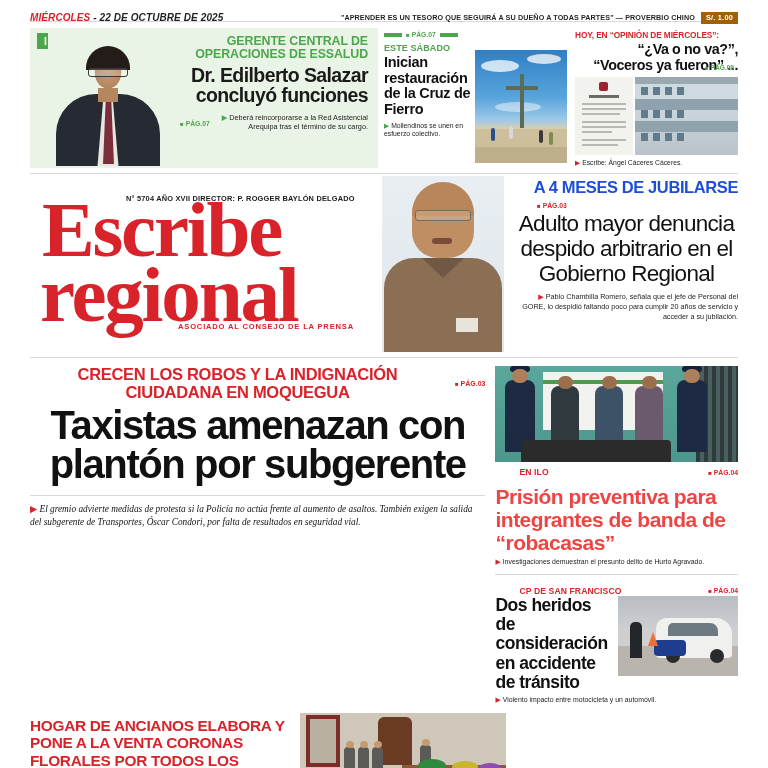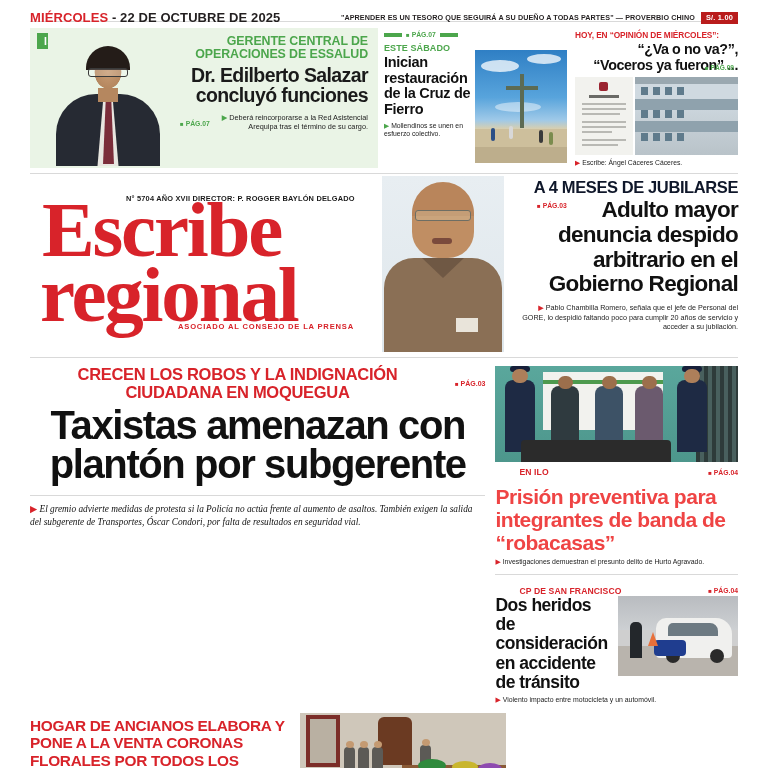--- a/index.html
+++ b/index.html
@@ -10,25 +10,25 @@
     overflow: hidden;
   }
   .page { width: 768px; height: 768px; position: relative; background:#fff; padding: 0 30px; }
 
   
   .datebar {
     display:flex; align-items:center; justify-content:space-between;
     height: 22px; padding-top: 14px;
     border-bottom: 1px solid #d9d9d9;
   }
-  .datebar-left { font-size: 13px; font-weight:700; letter-spacing:.1px; color:#231f20; }
+  .datebar-left { font-size: 10px; font-weight:700; letter-spacing:.1px; color:#231f20;font-style:italic; }
   .datebar-left .dow { color:#d8232a; }
   .datebar-right { display:flex; align-items:center; gap:6px; }
   .quote { font-size: 7.2px; font-weight:700; color:#231f20; letter-spacing:.1px; }
-  .price { background:#b91c1c; color:#fff; font-size:7.4px; font-weight:800; padding:1.5px 5px; letter-spacing:.2px; }
+  .price { background:#a16207; color:#fff; font-size:7.4px; font-weight:800; padding:1.5px 5px; letter-spacing:.2px; }
 
   
   .topstrip { display:flex; gap:6px; margin-top:6px; height:140px; }
 
   
   .green-block { width: 348px; background:#eaf4e6; position:relative; display:flex; }
   .islay-tag {
     position:absolute; left:7px; top:5px; z-index:3;
     background:#4ca64c; color:#fff; font-size:10.5px; font-weight:800;
     padding:2px 7px; letter-spacing:.6px;
@@ -119,22 +119,22 @@
   .mp-head { position:absolute; left:30px; top:8px; width:62px; height:74px; background:#c08e63; border-radius:31px 31px 26px 26px; }
   .mp-bald { position:absolute; left:30px; top:6px; width:62px; height:34px; background:#b9855b; border-radius:31px 31px 0 0; }
   .mp-glass { position:absolute; left:33px; top:34px; width:56px; height:11px; border:1.8px solid #6e6e64; border-radius:3px; background:rgba(230,230,200,.25); }
   .mp-mouth { position:absolute; left:50px; top:62px; width:20px; height:6px; background:#7a4a3c; border-radius:3px; }
   .mp-body { position:absolute; left:2px; top:82px; width:118px; height:94px; background:#8a6f55; border-radius:30px 30px 0 0; }
   .mp-collar { position:absolute; left:40px; top:82px; width:42px; height:20px; background:#6f5844;
      clip-path: polygon(0 0,100% 0,50% 100%); }
   .mp-pocket { position:absolute; left:74px; top:142px; width:22px; height:14px; background:#e9e4da; }
 
   .mast-right { position:absolute; left:485px; top:4px; right:0; text-align:right; }
-  .mr-kicker { color:#0f172a; font-size:16.5px; font-weight:800; letter-spacing:-.4px; }
-  .mr-head { color:#111; font-size:22.5px; font-weight:700; line-height:1.1; margin-top:1px; letter-spacing:-.7px; }
+  .mr-kicker { color:#1d4ed8; font-size:16.5px; font-weight:800; letter-spacing:-.4px; }
+  .mr-head { color:#111; font-size:22.5px; font-weight:400; line-height:1.1; margin-top:15px; letter-spacing:-.7px;text-align:center; }
   .mr-pag { position:absolute; left:22px; top:24px; color:#d8232a; font-size:6.8px; font-weight:800; }
   .mr-pag:before { content:"■"; margin-right:2px; font-size:6px; }
   .mr-deck { font-size:7.2px; color:#222; line-height:1.35; margin-top:6px; }
   .mr-deck .tri { color:#d8232a; }
 
   
   .leadwrap { display:flex; gap:10px; margin-top:6px; border-top:1px solid #d9d9d9; padding-top:8px; }
   .lead-left { width:462px; }
   .lead-kicker { color:#d8232a; font-size:16.5px; font-weight:800; text-align:center; line-height:1.08; letter-spacing:-.3px; }
   .lead-kicker-row { display:flex; justify-content:center; align-items:center; gap:10px; }

